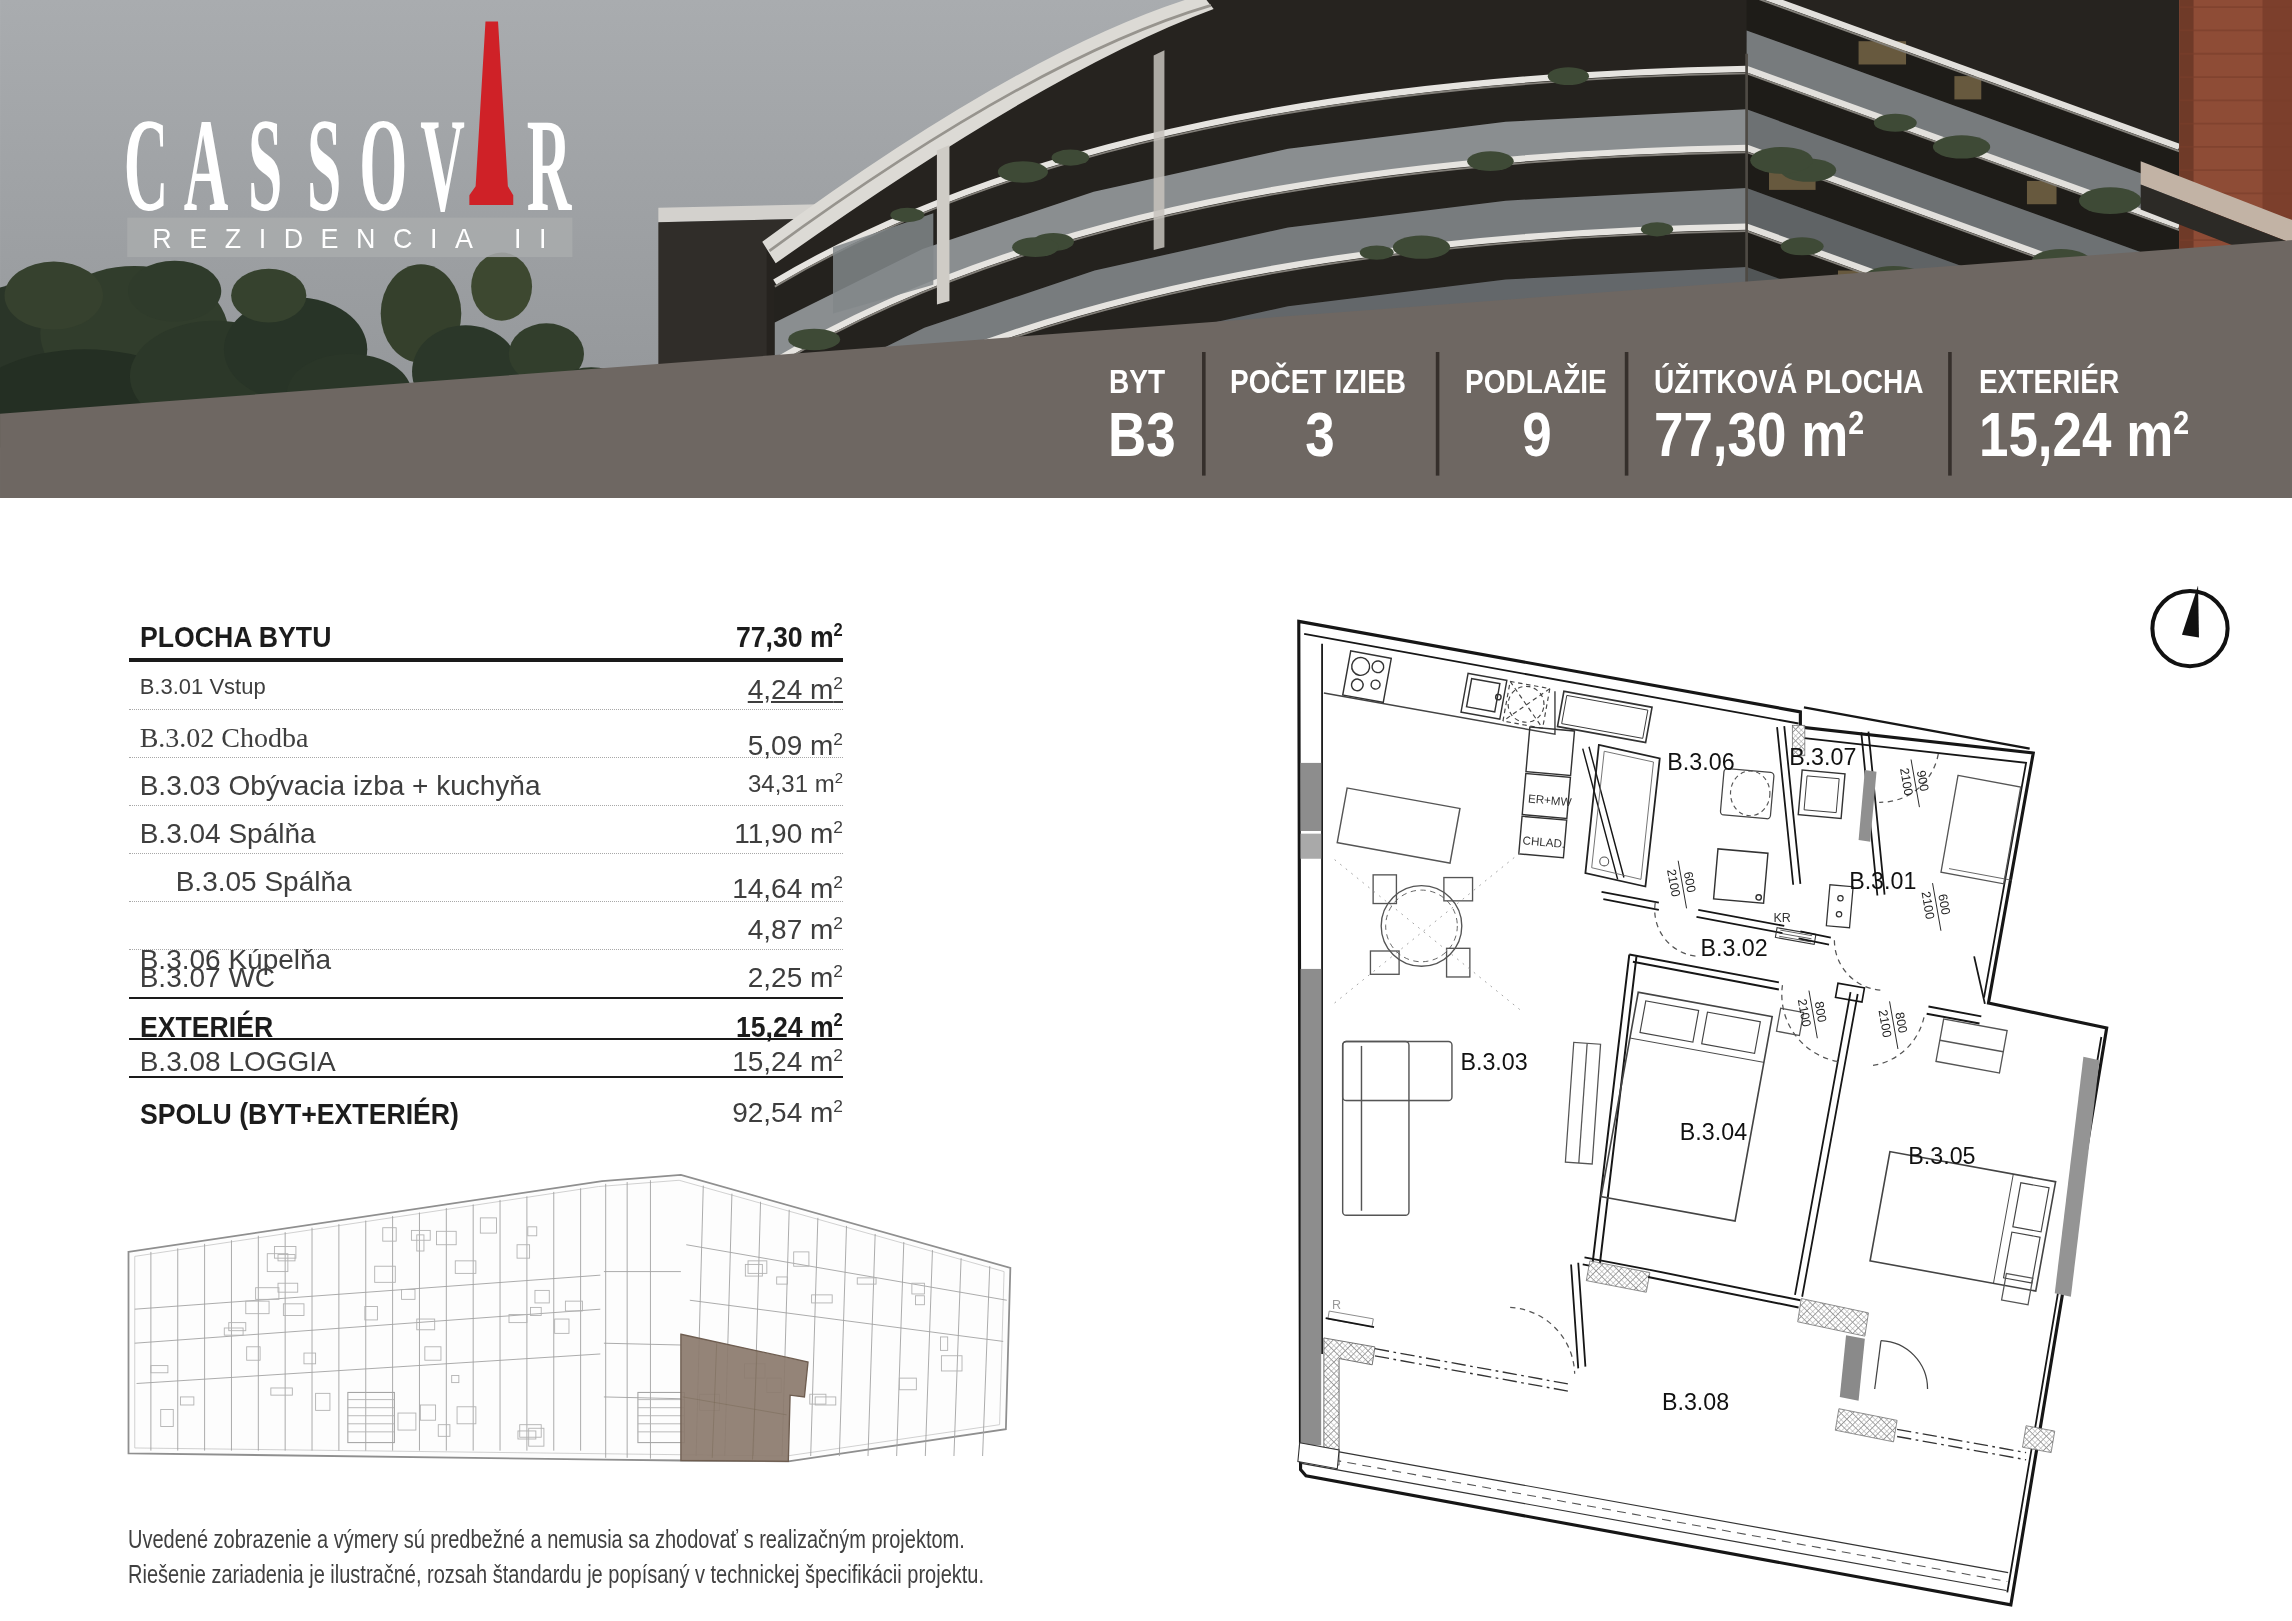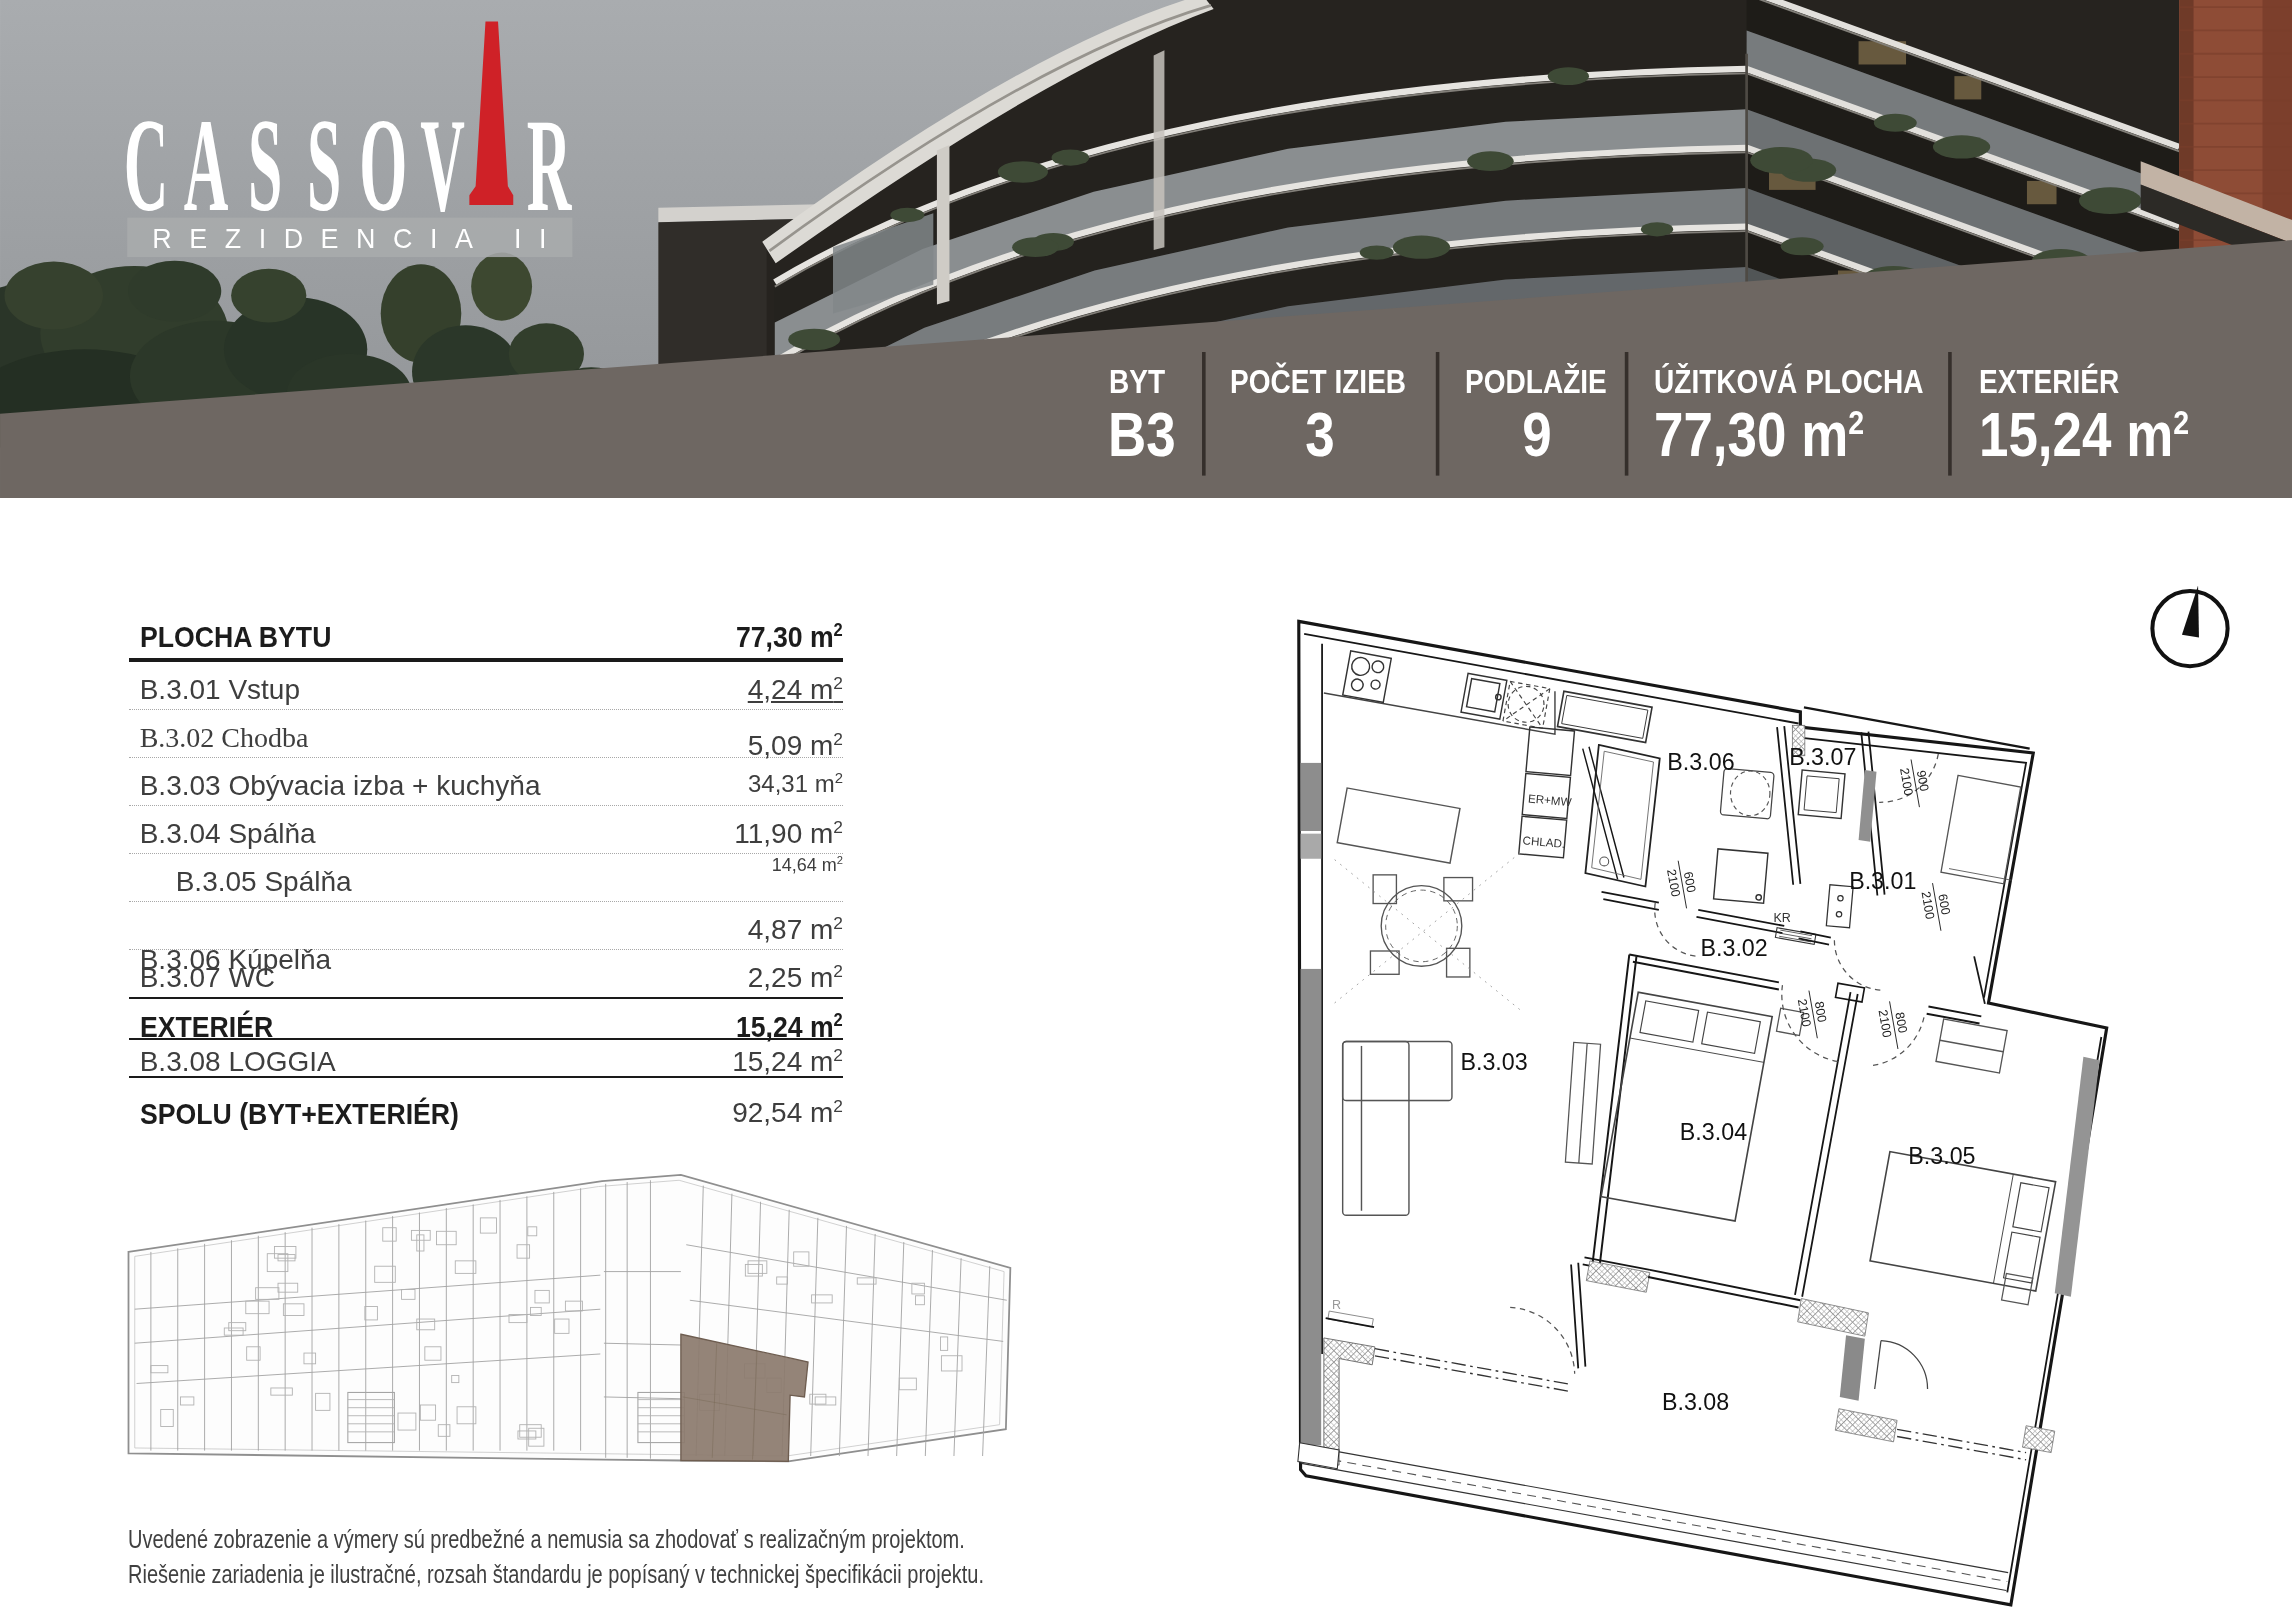--- a/index.html
+++ b/index.html
@@ -183,42 +183,42 @@
 <div style="position:absolute;left:1979px;top:398px;font-weight:bold;font-size:63px;color:#fff;white-space:nowrap;transform:scaleX(.84);transform-origin:left top;">15,24 m<sup style="font-size:34px;">2</sup></div>
 
 <div style="position:absolute;left:129px;top:618px;width:714px;color:#3e3e3e;">
 
 <div style="height:40px;border-bottom:4.5px solid #1a1a1a;position:relative;">
 <span style="position:absolute;left:10.7px;top:1.8px;font-size:29.6px;font-weight:bold;color:#1c1c1c;transform:scaleX(.9);transform-origin:left top;white-space:nowrap;">PLOCHA BYTU</span>
 <span style="position:absolute;right:0;top:1.8px;font-size:29.6px;font-weight:bold;color:#1c1c1c;transform:scaleX(.9);transform-origin:right top;white-space:nowrap;">77,30 m<sup style="font-size:0.62em;">2</sup></span>
 </div>
 
 <div style="height:47px;border-bottom:1.8px dotted #a8a8a8;position:relative;">
-<span style="position:absolute;left:10.7px;top:11.6px;font-size:28px;white-space:nowrap;">B.3.01 Vstup</span>
+<span style="position:absolute;left:10.7px;top:11.6px;font-size:22px;white-space:nowrap;">B.3.01 Vstup</span>
 <span style="position:absolute;right:0;top:11.6px;font-size:28px;white-space:nowrap;text-decoration:underline;">4,24 m<sup style="font-size:0.62em;">2</sup></span>
 </div>
 
 <div style="height:47px;border-bottom:1.8px dotted #a8a8a8;position:relative;">
 <span style="position:absolute;left:10.7px;top:11.6px;font-size:28px;white-space:nowrap;font-family:Liberation Serif, serif;">B.3.02 Chodba</span>
 <span style="position:absolute;right:0;top:11.6px;font-size:28px;white-space:nowrap;margin-top:8px;">5,09 m<sup style="font-size:0.62em;">2</sup></span>
 </div>
 
 <div style="height:47px;border-bottom:1.8px dotted #a8a8a8;position:relative;">
 <span style="position:absolute;left:10.7px;top:11.6px;font-size:28px;white-space:nowrap;">B.3.03 Obývacia izba + kuchyňa</span>
 <span style="position:absolute;right:0;top:11.6px;font-size:24px;white-space:nowrap;">34,31 m<sup style="font-size:0.62em;">2</sup></span>
 </div>
 
 <div style="height:47px;border-bottom:1.8px dotted #a8a8a8;position:relative;">
 <span style="position:absolute;left:10.7px;top:11.6px;font-size:28px;white-space:nowrap;">B.3.04 Spálňa</span>
 <span style="position:absolute;right:0;top:11.6px;font-size:28px;white-space:nowrap;">11,90 m<sup style="font-size:0.62em;">2</sup></span>
 </div>
 
 <div style="height:47px;border-bottom:1.8px dotted #a8a8a8;position:relative;">
 <span style="position:absolute;left:10.7px;top:11.6px;font-size:28px;white-space:nowrap;margin-left:36px;">B.3.05 Spálňa</span>
-<span style="position:absolute;right:0;top:1px;font-size:18px;white-space:nowrap;text-align:center;">14,64 m<sup style="font-size:0.62em;">2</sup></span>
+<span style="position:absolute;right:0;top:19px;font-size:28px;white-space:nowrap;text-align:center;">14,64 m<sup style="font-size:0.62em;">2</sup></span>
 </div>
 
 <div style="height:47px;border-bottom:1.8px dotted #a8a8a8;position:relative;">
 <span style="position:absolute;left:10.7px;top:11.6px;font-size:28px;white-space:nowrap;margin-top:30px;">B.3.06 Kúpelňa</span>
 <span style="position:absolute;right:0;top:11.6px;font-size:28px;white-space:nowrap;">4,87 m<sup style="font-size:0.62em;">2</sup></span>
 </div>
 
 <div style="height:47px;position:relative;">
 <span style="position:absolute;left:10.7px;top:11.6px;font-size:28px;white-space:nowrap;">B.3.07 WC</span>
 <span style="position:absolute;right:0;top:11.6px;font-size:28px;white-space:nowrap;">2,25 m<sup style="font-size:0.62em;">2</sup></span>

